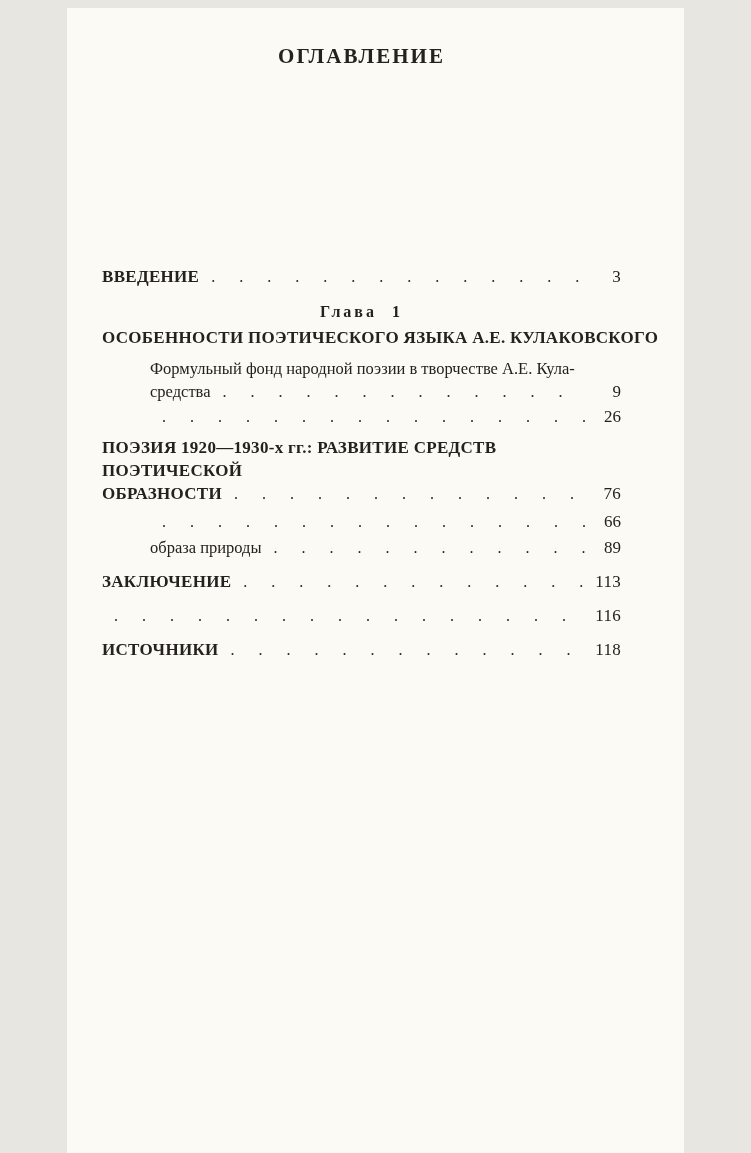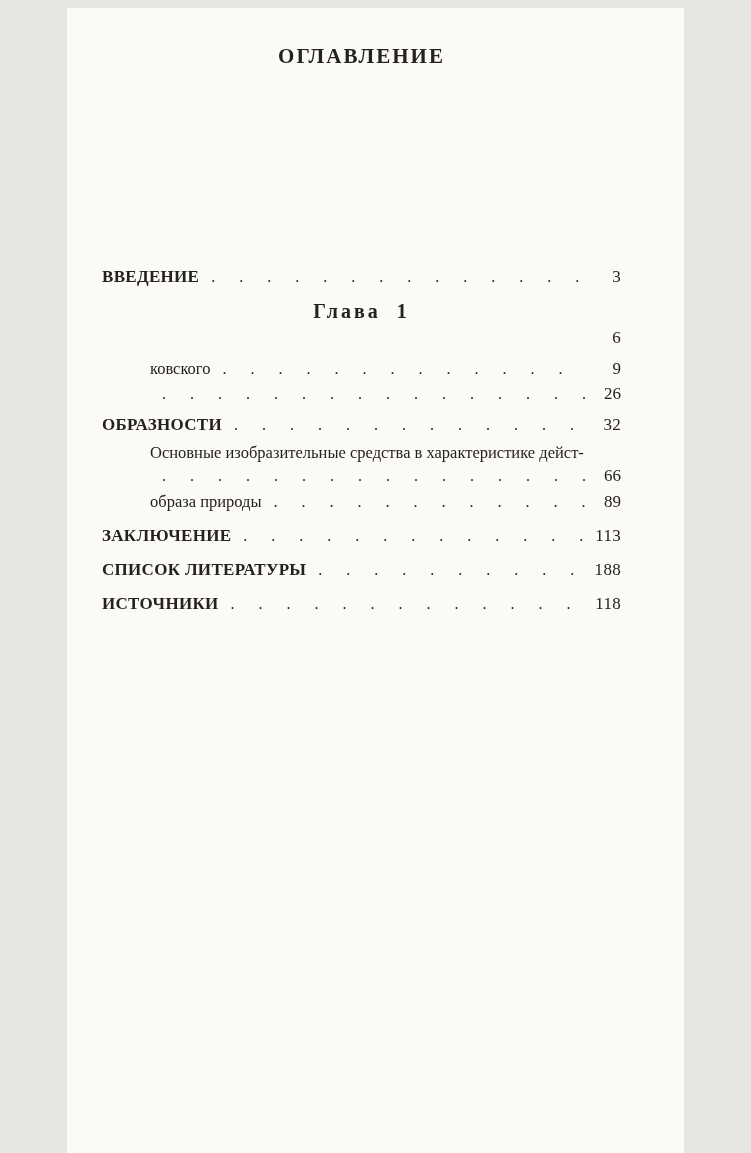--- a/index.html
+++ b/index.html
@@ -26,21 +26,21 @@
 
   .entry { line-height: 23px; }
   .entry .row { display: flex; align-items: flex-start; }
   .entry .cont-row { display: flex; align-items: baseline; }
 
   .main-entry { font-size: 17px; font-weight: bold; letter-spacing: 0.3px; }
   .sub-entry  { font-size: 16.5px; font-weight: normal; padding-left: 48px; }
 
   .chapter-heading {
     text-align: center;
-    font-size: 20px;
+    font-size: 16px;
     font-weight: bold;
     letter-spacing: 3px;
     word-spacing: 8px;
     line-height: 23px;
   }
 
   .label { white-space: nowrap; }
   .wrap-label { white-space: normal; }
 
   .leader {
@@ -85,51 +85,53 @@
         <span class="label">ВВЕДЕНИЕ</span>
         <span class="leader">. . . . . . . . . . . . . . . . . . . . . . . . . . . . . . . . . . . . . . . . . . . . . . . . . .</span>
         <span class="pagenum">3</span>
       </div>
     </div>
 
     <div class="chapter-heading mb-3">Глава 1</div>
 
     <div class="entry main-entry mb-8">
       <div class="row">
+        <span class="label">ОСОБЕННОСТИ ПОЭТИЧЕСКОГО ЯЗЫКА А.Е. КУЛАКОВСКОГО</span>
         <span class="spacer"></span>
         <span class="pagenum">6</span>
       </div>
     </div>
 
     <div class="entry sub-entry mb-2">
+      <div class="wrap-label">Формульный фонд народной поэзии в творчестве А.Е. Кула-</div>
       <div class="cont-row">
-        <span class="label">ковского</span>
+        <span class="label">средства</span>
         <span class="leader">. . . . . . . . . . . . . . . . . . . . . . . . . . . . . . . . . . . . . . . . . . . . . . . . . .</span>
         <span class="pagenum">9</span>
       </div>
     </div>
 
     <div class="entry sub-entry mb-8">
       <div class="row">
         <span class="leader">. . . . . . . . . . . . . . . . . . . . . . . . . . . . . . . . . . . . . . . . . . . . . . . . . .</span>
         <span class="pagenum">26</span>
       </div>
     </div>
 
 
     <div class="entry main-entry mb-5">
+      <div class="wrap-label">ПОЭЗИЯ 1920—1930-х гг.: РАЗВИТИЕ СРЕДСТВ ПОЭТИЧЕСКОЙ</div>
       <div class="cont-row">
         <span class="label">ОБРАЗНОСТИ</span>
         <span class="leader">. . . . . . . . . . . . . . . . . . . . . . . . . . . . . . . . . . . . . . . . . . . . . . . . . .</span>
-        <span class="pagenum">32</span>
+        <span class="pagenum">76</span>
       </div>
     </div>
 
     <div class="entry sub-entry mb-3">
-      <div class="wrap-label">Основные изобразительные средства в характеристике дейст-</div>
       <div class="cont-row">
         <span class="leader">. . . . . . . . . . . . . . . . . . . . . . . . . . . . . . . . . . . . . . . . . . . . . . . . . .</span>
         <span class="pagenum">66</span>
       </div>
     </div>
 
     <div class="entry sub-entry mb-11">
       <div class="cont-row">
         <span class="label">образа природы</span>
         <span class="leader">. . . . . . . . . . . . . . . . . . . . . . . . . . . . . . . . . . . . . . . . . . . . . . . . . .</span>
@@ -140,23 +142,22 @@
     <div class="entry main-entry mb-11">
       <div class="row">
         <span class="label">ЗАКЛЮЧЕНИЕ</span>
         <span class="leader">. . . . . . . . . . . . . . . . . . . . . . . . . . . . . . . . . . . . . . . . . . . . . . . . . .</span>
         <span class="pagenum">113</span>
       </div>
     </div>
 
     <div class="entry main-entry mb-11">
       <div class="row">
-        <span class="label">СПИСОК ЛИТЕРАТУРЫ</span>
         <span class="leader">. . . . . . . . . . . . . . . . . . . . . . . . . . . . . . . . . . . . . . . . . . . . . . . . . .</span>
-        <span class="pagenum">188</span>
+        <span class="pagenum">116</span>
       </div>
     </div>
 
     <div class="entry main-entry">
       <div class="row">
         <span class="label">ИСТОЧНИКИ</span>
         <span class="leader">. . . . . . . . . . . . . . . . . . . . . . . . . . . . . . . . . . . . . . . . . . . . . . . . . .</span>
         <span class="pagenum">118</span>
       </div>
     </div>

